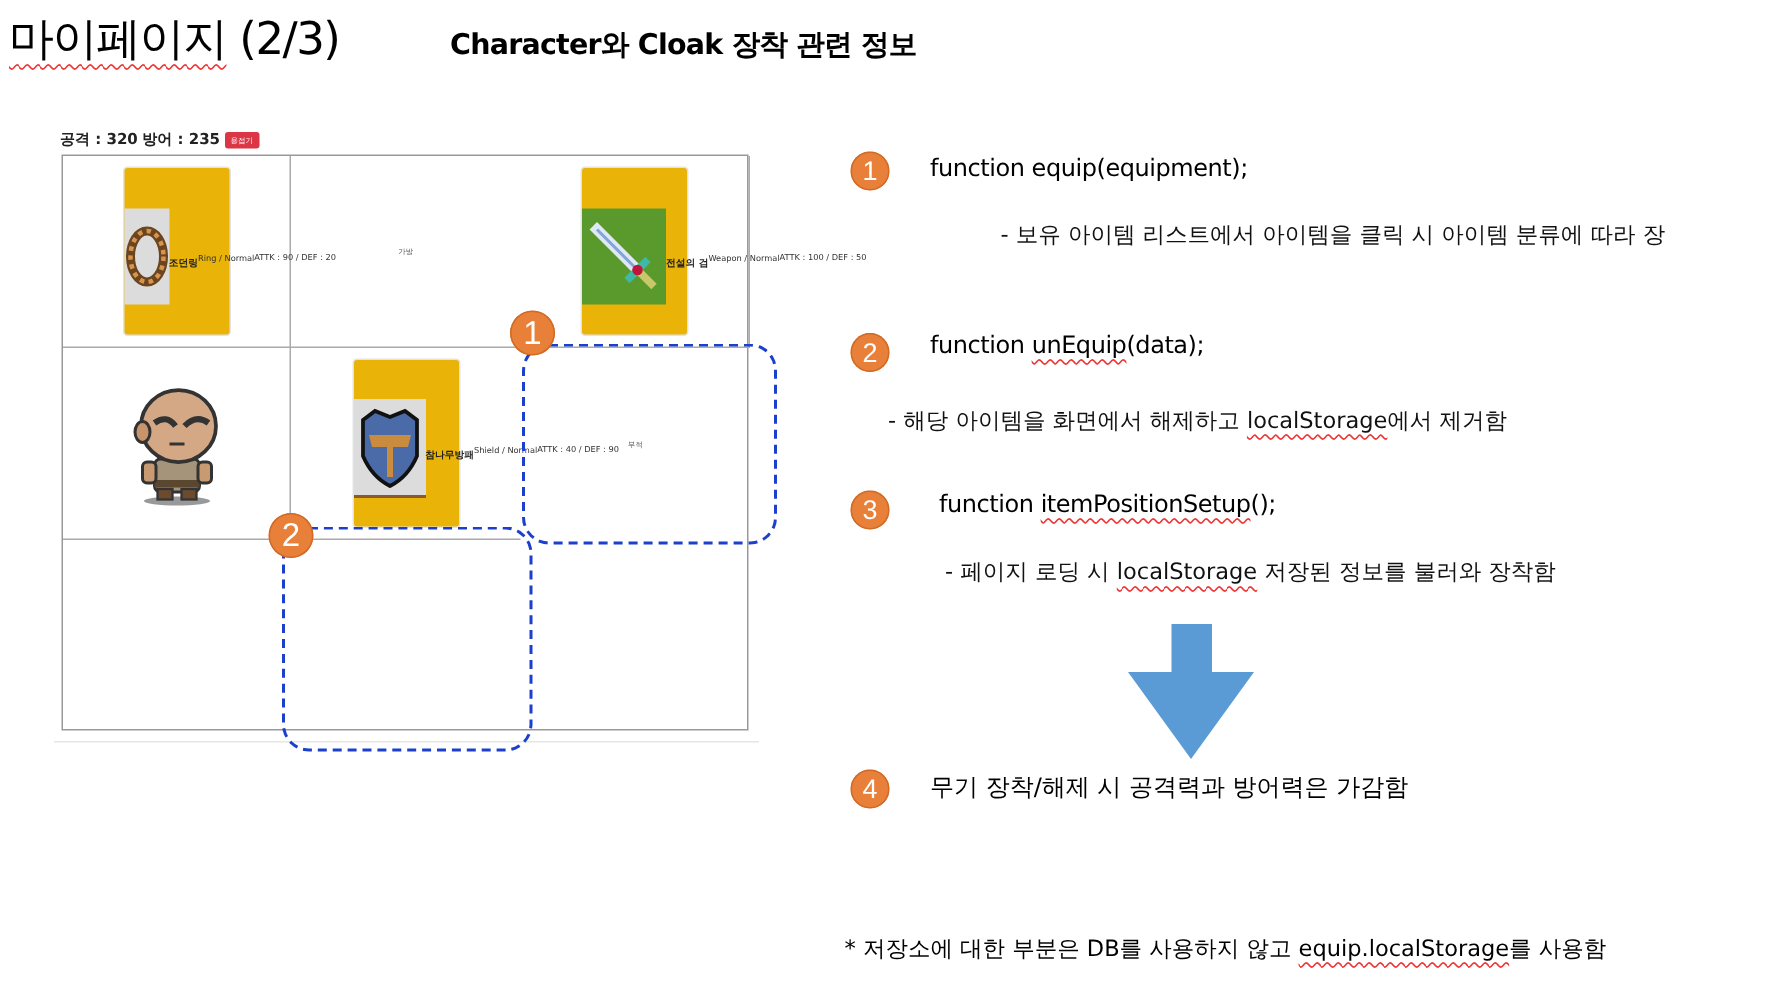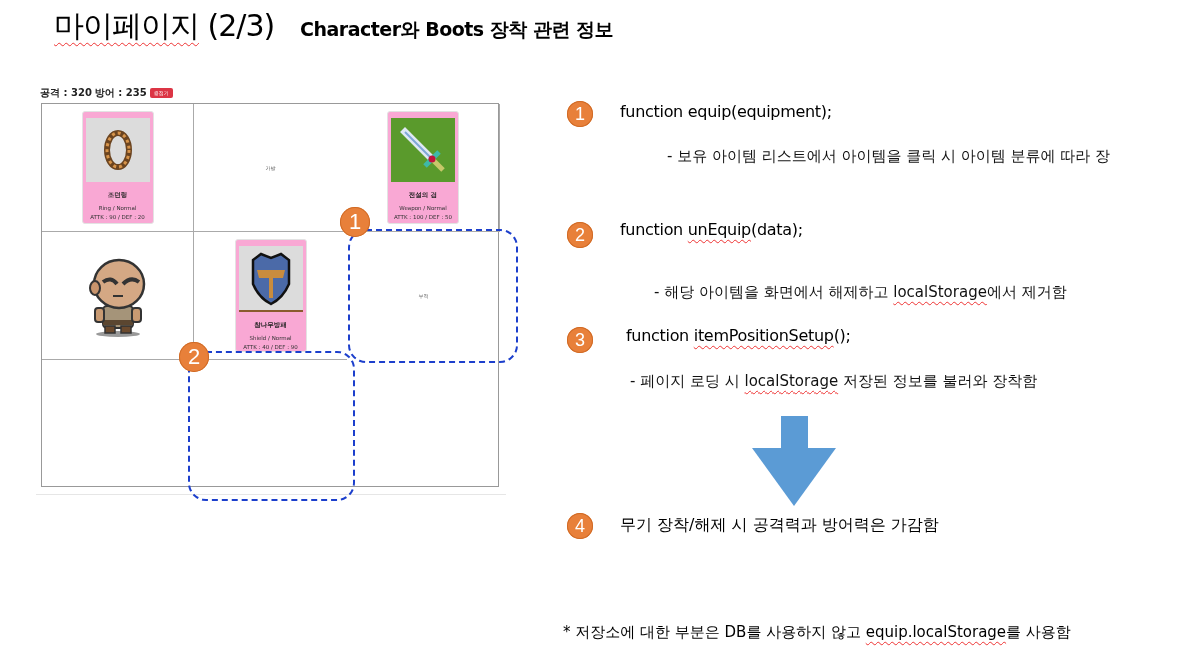--- a/index.html
+++ b/index.html
@@ -1,30 +1,30 @@
 <!DOCTYPE html>
 <html><head>
 <meta charset="utf-8">
 <style>
   html, body { margin:0; padding:0; }
   body { width:1190px; height:670px; background:#ffffff; position:relative; overflow:hidden;
          font-family:"DejaVu Sans", "Liberation Sans", sans-serif; color:#000; }
   .title { position:absolute; left:6px; top:6px; font-size:30px; letter-spacing:-1px; white-space:nowrap; }
-  .title .main { text-decoration: underline wavy #e33; text-decoration-thickness:1px; text-underline-offset:6px;margin-left:48px; }
+  .title .main { text-decoration: underline wavy #e33; text-decoration-thickness:1px; text-underline-offset:6px; }
   .subtitle { position:absolute; left:300px; top:17px; font-size:19px; font-weight:bold; letter-spacing:-0.5px; white-space:nowrap; }
 
   .stats { position:absolute; left:40px; top:86px; font-size:10px; font-weight:bold; color:#222; white-space:nowrap; display:flex; align-items:center; gap:3px; }
   .stats .btn { background:#dc3545; color:#fff; font-size:5px; padding:2px 4px; border-radius:2px; font-weight:normal; }
 
   .grid { position:absolute; left:41px; top:103px; width:458px; height:384px; border:1px solid #999;
           display:grid; grid-template-columns:152px 153px 153px; grid-template-rows:128px 128px 128px; box-sizing:border-box; }
   .cell { border-right:1px solid #aaa; border-bottom:1px solid #aaa; display:flex; align-items:center; justify-content:center; position:relative; box-sizing:border-box; }
   .cell.c3 { border-right:none; }
   .cell.r3 { border-bottom:none; }
-  .card { width:72px; height:113px; border:1px solid #e3e3e3; border-radius:3px; background:#f9a8d4; display:flex; flex-direction:column; align-items:center; box-sizing:border-box; padding-top:6px; }
+  .card { width:72px; height:113px; border:1px solid #e3e3e3; border-radius:3px; background:#eab308; display:flex; flex-direction:row; align-items:center; box-sizing:border-box; padding-top:6px; }
   .card .img { width:64px; height:64px; display:flex; align-items:center; justify-content:center; }
   .card .name { font-size:6.5px; font-weight:bold; margin-top:9px; color:#222; white-space:nowrap; }
   .card .type { font-size:5.5px; margin-top:5px; color:#333; white-space:nowrap; }
   .card .stat { font-size:5.5px; margin-top:3px; color:#333; white-space:nowrap; }
   .empty-label { font-size:5px; color:#555; }
   .bottom-line { position:absolute; left:36px; top:494px; width:470px; height:1px; background:#e6e6e6; }
 
   .dash { position:absolute; border:2px dashed #1c3fcc; border-radius:18px; box-sizing:border-box; }
   .badge { position:absolute; width:30px; height:30px; border-radius:50%; background:#e8803a; color:#fff;
            font-size:22px; display:flex; align-items:center; justify-content:center; font-family:"Liberation Sans", sans-serif;
@@ -38,21 +38,21 @@
   .conclusion { position:absolute; left:620px; top:515px; font-size:16px; white-space:nowrap; }
   .footnote { position:absolute; left:563px; top:623px; font-size:15px; white-space:nowrap; }
 </style>
 </head>
 <body>
 
 <div class="title">
   <span class="main">마이페이지</span>
   <span>(2/3)</span>
 </div>
-<div class="subtitle">Character와 Boots 장착 관련 정보</div>
+<div class="subtitle">Character와 Cloak 장착 관련 정보</div>
 
 <div class="stats">
   <span>공격 : 320</span>
   <span>방어 : 235</span>
   <span class="btn">용접기</span>
 </div>
 
 <div class="grid">
 
   <div class="cell">
@@ -139,21 +139,21 @@
 <div class="badge sm" style="left:567px; top:101px;">1</div>
 <div class="fn" style="left:620px; top:102px;">function equip(equipment);</div>
 <div class="desc" style="left:627px; top:146px;margin-left:40px;">
   <div>- 보유 아이템 리스트에서 아이템을 클릭 시 아이템 분류에 따라 장</div>
 </div>
 
 <div class="badge sm" style="left:567px; top:222px;">2</div>
 <div class="fn" style="left:620px; top:220px;">
   <span>function </span><span class="wavy">unEquip</span><span>(data);</span>
 </div>
-<div class="desc" style="left:654px; top:270px;margin-top:12px;">
+<div class="desc" style="left:592px; top:270px;">
   <span>- 해당 아이템을 화면에서 해제하고 </span><span class="wavy">localStorage</span><span>에서 제거함</span>
 </div>
 
 <div class="badge sm" style="left:567px; top:327px;">3</div>
 <div class="fn" style="left:626px; top:326px;">
   <span>function </span><span class="wavy">itemPositionSetup</span><span>();</span>
 </div>
 <div class="desc" style="left:630px; top:371px;">
   <span>- 페이지 로딩 시 </span><span class="wavy">localStorage</span><span> 저장된 정보를 불러와 장착함</span>
 </div>

